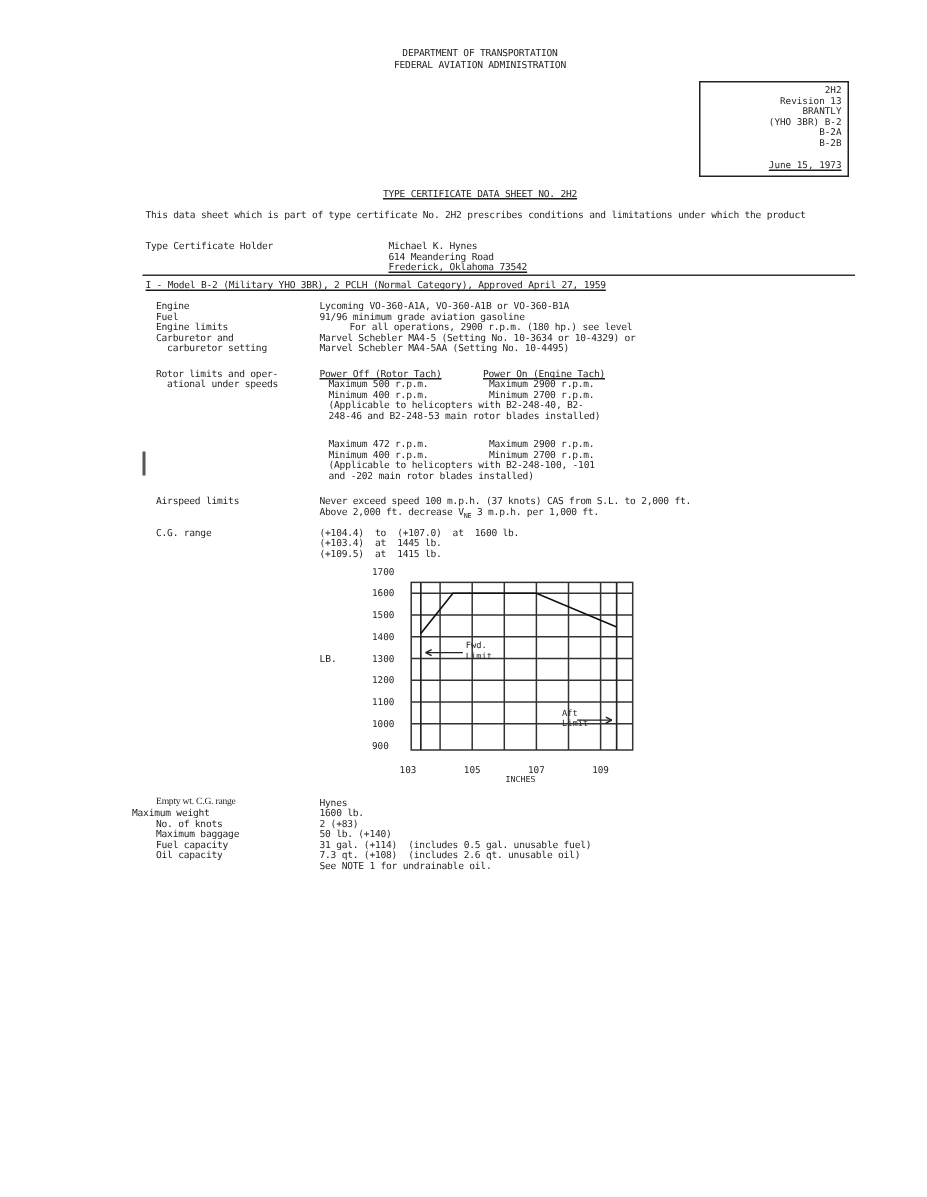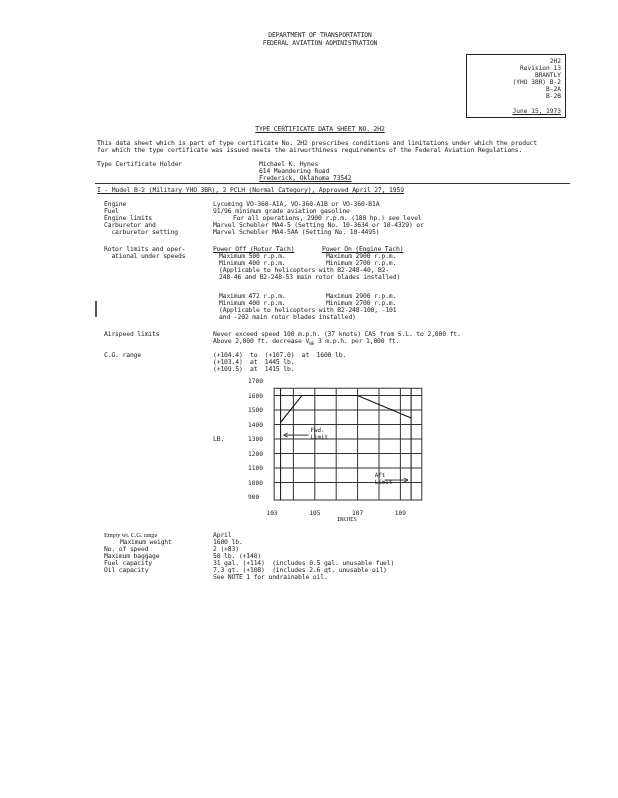--- a/index.html
+++ b/index.html
@@ -29,21 +29,20 @@
     <div class="line" style="top:16px;">BRANTLY</div>
     <div class="line" style="top:23px;">(YHO 3BR) B-2</div>
     <div class="line" style="top:30px;">B-2A</div>
     <div class="line" style="top:37px;">B-2B</div>
     <div class="line u" style="top:52px;">June 15, 1973</div>
   </div>
 
   <div class="t c u" style="left:200px; top:125px; width:240px;">TYPE CERTIFICATE DATA SHEET NO. 2H2</div>
 
   <div class="t" style="left:97px; top:139px;">This data sheet which is part of type certificate No. 2H2 prescribes conditions and limitations under which the product</div>
-  <div class="t" style="left:97px; top:146px;">for which the type certificate was issued meets the airworthiness requirements of the Federal Aviation Regulations.</div>
 
   <div class="t" style="left:97px; top:160px;">Type Certificate Holder</div>
   <div class="t" style="left:259px; top:160px;">Michael K. Hynes</div>
   <div class="t" style="left:259px; top:167px;">614 Meandering Road</div>
   <div class="t" style="left:259px; top:174px;text-decoration:underline;">Frederick, Oklahoma 73542</div>
 
   <div class="hr" style="left:95px; top:183px; width:475px;"></div>
 
   <div class="t u" style="left:97px; top:186px;">I - Model B-2 (Military YHO 3BR), 2 PCLH (Normal Category), Approved April 27, 1959</div>
 
@@ -135,24 +134,24 @@
         <text x="374.7199999999999" y="477.05" font-size="5.8" fill="#222">Aft</text>
         <text x="374.7199999999999" y="484.05" font-size="5.8" fill="#222">Limit</text>
         <line x1="384.7199999999999" x2="407.8899999999999" y1="480.05" y2="480.05" stroke="#222" stroke-width="0.9"></line>
         <path d="M407.8899999999999,480.05 l-4,-2 M407.8899999999999,480.05 l-4,2" stroke="#222" stroke-width="0.9" fill="none"></path>
       </g>
     <text x="213" y="441" font-size="6.4" fill="#222">LB.</text>
     <text x="347" y="521" font-size="5.5" fill="#222" text-anchor="middle">INCHES</text>
   </svg>
 
   <div class="t" style="left:104px; top:531px;font-family:Liberation Serif, serif;">Empty wt. C.G. range</div>
-  <div class="t" style="left:213px; top:531px;">April</div>
-  <div class="t" style="left:120px; top:538px;">Maximum weight</div>
+  <div class="t" style="left:213px; top:531px;">Hynes</div>
+  <div class="t" style="left:88px; top:538px;">Maximum weight</div>
   <div class="t" style="left:213px; top:538px;">1600 lb.</div>
-  <div class="t" style="left:104px; top:545px;">No. of speed</div>
+  <div class="t" style="left:104px; top:545px;">No. of knots</div>
   <div class="t" style="left:213px; top:545px;">2 (+83)</div>
   <div class="t" style="left:104px; top:552px;">Maximum baggage</div>
   <div class="t" style="left:213px; top:552px;">50 lb. (+140)</div>
   <div class="t" style="left:104px; top:559px;">Fuel capacity</div>
   <div class="t" style="left:213px; top:559px;">31 gal. (+114)  (includes 0.5 gal. unusable fuel)</div>
   <div class="t" style="left:104px; top:566px;">Oil capacity</div>
   <div class="t" style="left:213px; top:566px;">7.3 qt. (+108)  (includes 2.6 qt. unusable oil)</div>
   <div class="t" style="left:213px; top:573px;">See NOTE 1 for undrainable oil.</div>
 
 </div>

